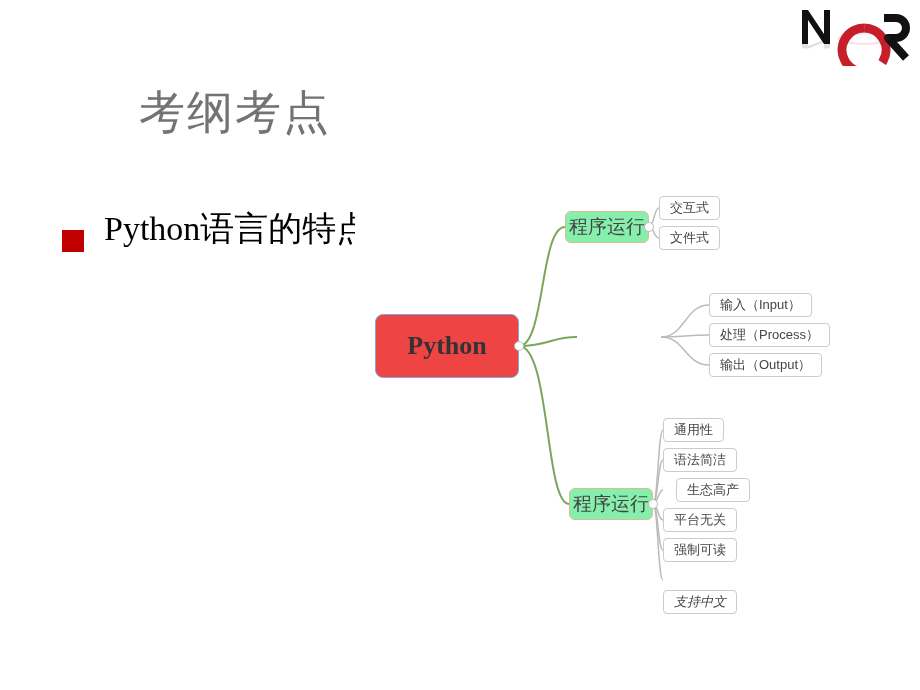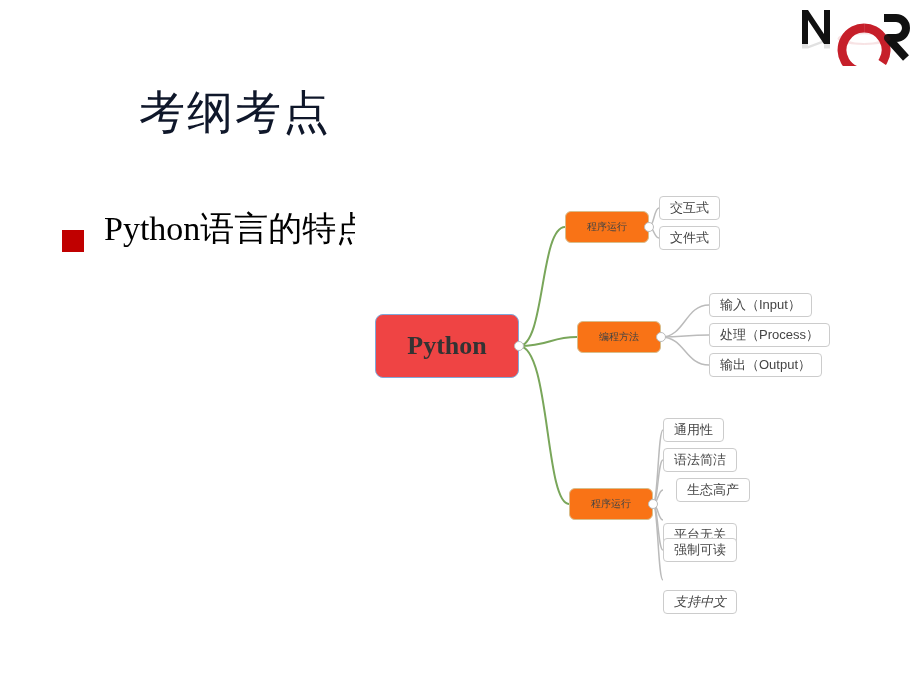--- a/index.html
+++ b/index.html
@@ -10,21 +10,21 @@
     position: relative;
     overflow: hidden;
   }
   
   .logo { position: absolute; top: 4px; right: 6px; }
   
   .dot { position: absolute; top: 22px; left: 140px; width: 8px; height: 8px; background: #fff; border-radius: 50%; }
   
   .title {
     position: absolute; top: 82px; left: 139px;
-    font-size: 46px; font-weight: 400; color: #0f172a;
+    font-size: 46px; font-weight: 400; color: #737373;
     letter-spacing: 2px;
   }
   
   .bullet-row {
     position: absolute; top: 206px; left: 62px;
     display: flex; align-items: flex-end;
   }
   .bullet-row .sq {
     width: 22px; height: 22px; background: #C00000; margin-right: 20px; flex: none;
   }
@@ -37,23 +37,23 @@
   
   .root {
     position: absolute; left: 20px; top: 128px; width: 144px; height: 64px;
     background: #ef4444; border: 1px solid #7FA8D9; border-radius: 8px;
     display: flex; align-items: center; justify-content: center;
     font-family: Georgia, serif; font-size: 26px; font-weight: bold; color: #333;
   }
   
   .branch {
     position: absolute; width: 84px; height: 32px;
-    background: #f97316; border: 1px solid #D8BE8C; border-radius: 6px;
+    background: #86efac; border: 1px solid #D8BE8C; border-radius: 6px;
     display: flex; align-items: center; justify-content: center;
-    font-size: 10px; color: #444;
+    font-size: 19px; color: #444;
   }
   .branch .ring {
     position: absolute; right: -6px; top: 50%; transform: translateY(-50%);
     width: 10px; height: 10px; border: 1.5px solid #bbb; background: #fff; border-radius: 50%;
   }
   .root .ring {
     position: absolute; right: -6px; top: 50%; transform: translateY(-50%);
     width: 10px; height: 10px; border: 1.5px solid #bbb; background: #fff; border-radius: 50%;
   }
   
@@ -71,21 +71,21 @@
   .l1a { left: 304px; top: 10px; }
   .l1b { left: 304px; top: 40px; }
   
   .l2a { left: 354px; top: 107px; }
   .l2b { left: 354px; top: 137px; }
   .l2c { left: 354px; top: 167px; }
   
   .l3a { left: 308px; top: 232px; }
   .l3b { left: 308px; top: 262px; }
   .l3c { left: 321px; top: 292px; }
-  .l3d { left: 308px; top: 322px; margin-top: 15px; }
+  .l3d { left: 308px; top: 322px; }
   .l3e { left: 308px; top: 352px; }
   .l3f { left: 308px; top: 404px; font-style: italic; }
 </style>
 </head>
 <body>
 
 <div class="logo">
   <svg width="116" height="62" viewBox="0 0 116 62">
 
     <path d="M4 40 L4 6 L10 6 L26 30 L26 6 L32 6 L32 40 L26 40 L10 16 L10 40 Z" fill="#111"></path>
@@ -139,24 +139,20 @@
 
   <div class="root">
     <span>Python</span>
     <span class="ring"></span>
   </div>
 
   <div class="branch b1">
     <span>程序运行</span>
     <span class="ring"></span>
   </div>
-  <div class="branch b2">
-    <span>编程方法</span>
-    <span class="ring"></span>
-  </div>
   <div class="branch b3">
     <span>程序运行</span>
     <span class="ring"></span>
   </div>
 
   <div class="leaf l1a">交互式</div>
   <div class="leaf l1b">文件式</div>
 
   <div class="leaf l2a">输入（Input）</div>
   <div class="leaf l2c">输出（Output）</div>

